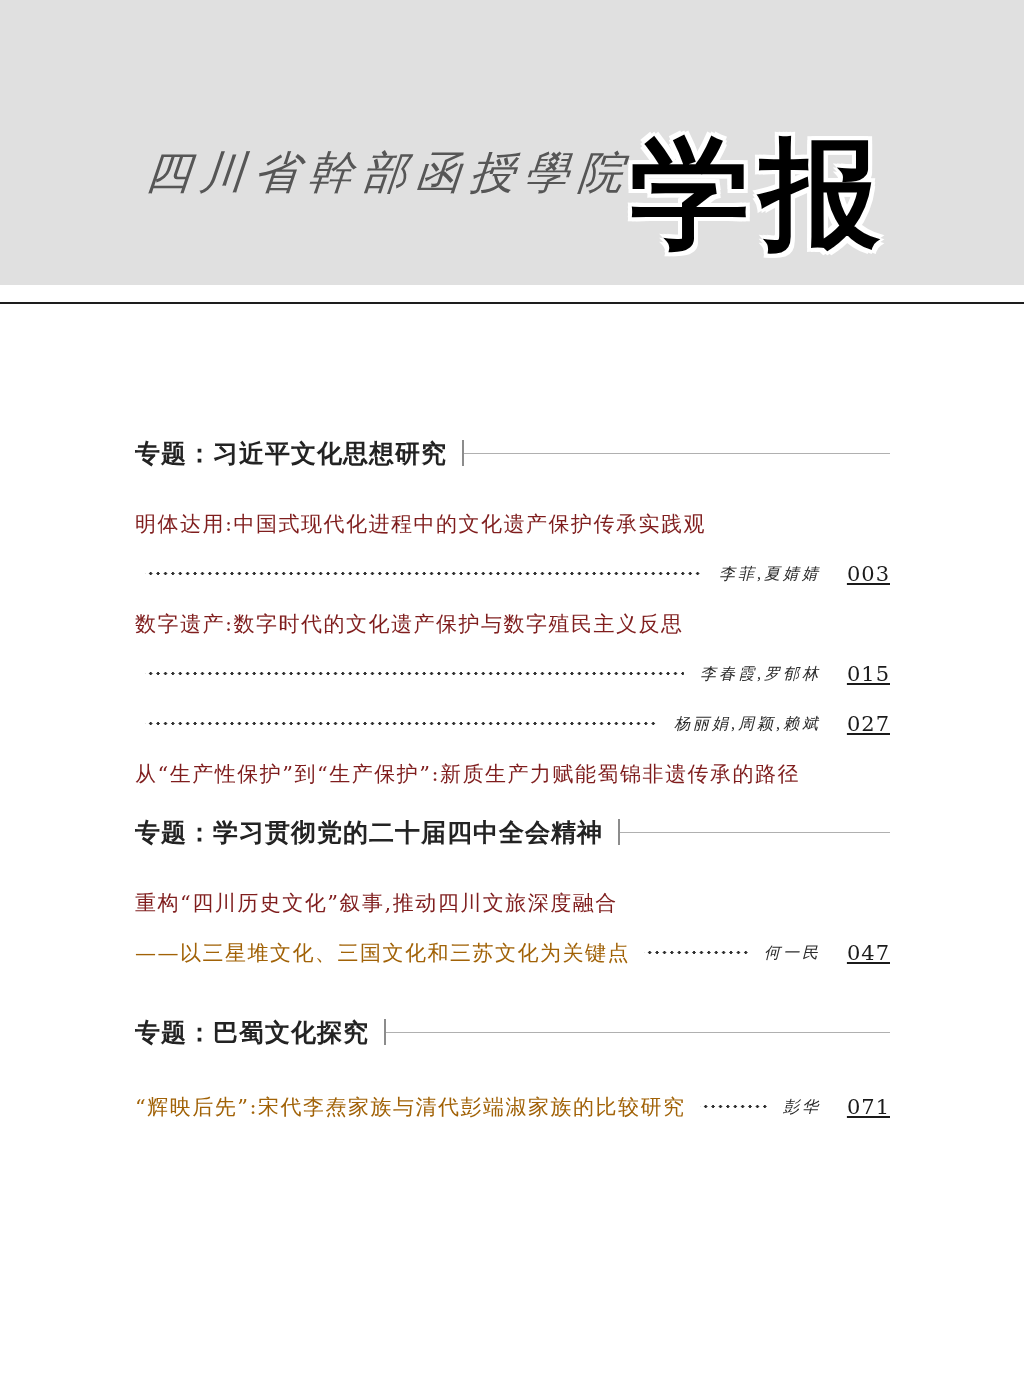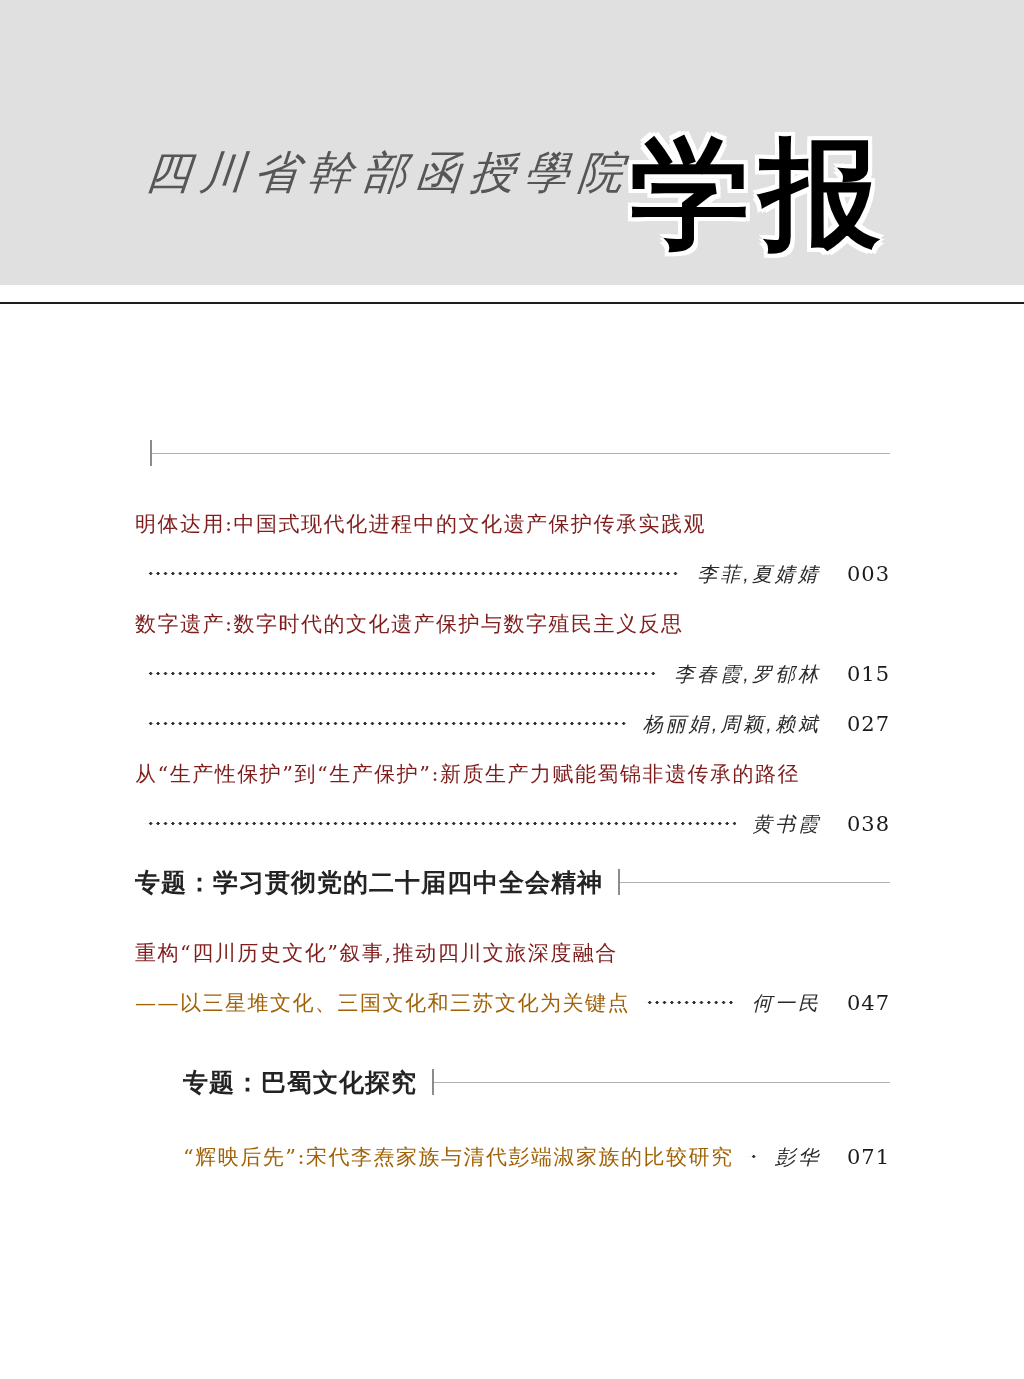--- a/index.html
+++ b/index.html
@@ -78,21 +78,21 @@
     background: #8c8c8c;
     margin-left: 15px;
   }
   .headline {
     flex: 1;
     height: 1px;
     background: #b0b0b0;
   }
   #sec1 { margin-top: 134px; }
   #sec2 { margin-top: 27px; }
-  #sec3 { margin-top: 48px; margin-left: 48px; }
+  #sec3 { margin-top: 48px; }
 
   .entry-title {
     margin-top: 18px;
     font-family: "DejaVu Serif", "Liberation Serif", serif;
     font-size: 21px;
     line-height: 32px;
     color: #7f1d1d;
     letter-spacing: 1.5px;
     white-space: nowrap;
   }
@@ -118,53 +118,55 @@
   .dots {
     flex: 1;
     height: 32px;
     background-image: radial-gradient(circle, #2e2e2e 1.35px, rgba(0,0,0,0) 1.7px);
     background-size: 7.4px 7.4px;
     background-repeat: repeat-x;
     background-position: 2px 12.3px;
   }
   .subtitle + .dots { margin-left: 14px; }
   .authors {
-    font-family: Liberation Sans, sans-serif;
+    font-family: Liberation Serif, serif;
     font-style: italic;
-    font-size: 20px;
+    font-size: 16px;
     color: #2a2a2a;
     letter-spacing: 3px;
     margin-left: 16px;
     white-space: nowrap;
   }
   .pageno {
     font-family: "DejaVu Serif", "Liberation Serif", serif;
     font-size: 21px;
     color: #1b1b1b;
     margin-left: 26px;
     min-width: 42px;
     text-align: right;
     letter-spacing: 1px;
+    text-decoration: underline;
   }
 </style>
 </head>
 <body>
 
 <div class="page">
 
   <header class="masthead">
     <div class="calligraphy">四川省幹部函授學院</div>
     <div class="journal-title">学报</div>
   </header>
   <div class="masthead-divider"></div>
 
   <main class="toc">
 
     <section id="sec1">
       <h2 class="sec-head">
+        <span class="sec-title">专题：习近平文化思想研究</span>
         <span class="tick"></span>
         <span class="headline"></span>
       </h2>
 
       <article class="entry first">
         <div class="entry-title">明体达用:中国式现代化进程中的文化遗产保护传承实践观</div>
         <div class="leader indent">
           <span class="dots"></span>
           <span class="authors">李菲,夏婧婧</span>
           <span class="pageno">003</span>
@@ -183,25 +185,20 @@
       <article class="entry">
         <div class="leader indent">
           <span class="dots"></span>
           <span class="authors">杨丽娟,周颖,赖斌</span>
           <span class="pageno">027</span>
         </div>
       </article>
 
       <article class="entry">
         <div class="entry-title">从“生产性保护”到“生产保护”:新质生产力赋能蜀锦非遗传承的路径</div>
-        <div class="leader indent">
-          <span class="dots"></span>
-          <span class="authors">黄书霞</span>
-          <span class="pageno">038</span>
-        </div>
       </article>
     </section>
 
     <section id="sec2">
       <h2 class="sec-head">
         <span class="sec-title">专题：学习贯彻党的二十届四中全会精神</span>
         <span class="tick"></span>
         <span class="headline"></span>
       </h2>
 

